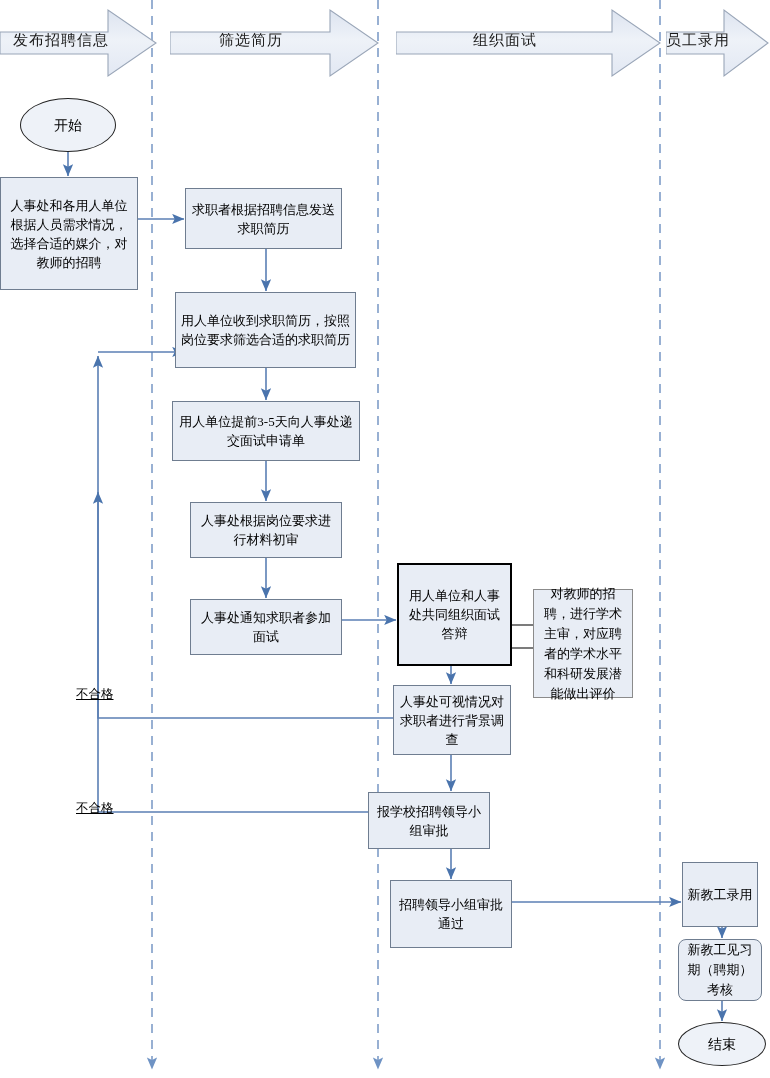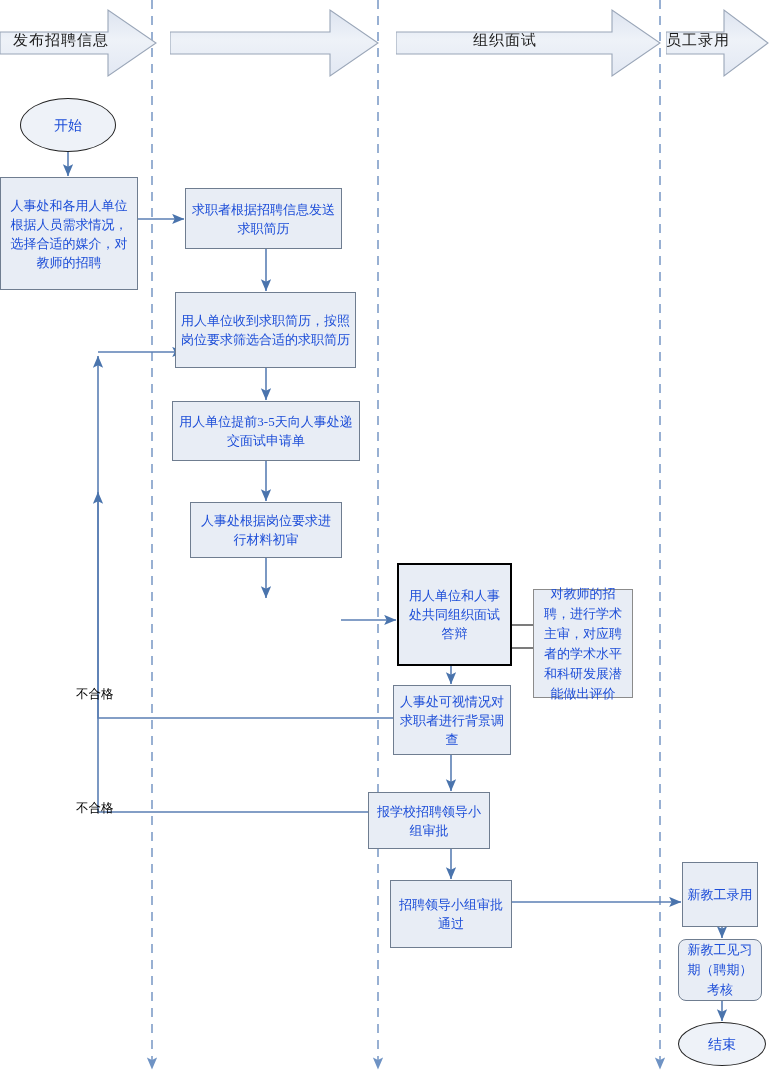--- a/index.html
+++ b/index.html
@@ -47,21 +47,21 @@
   
   .node {
     position: absolute;
     box-sizing: border-box;
     display: flex;
     align-items: center;
     justify-content: center;
     text-align: center;
     font-size: 13px;
     line-height: 19px;
-    color: #1d4ed8;
+    color: #000000;
   }
   .proc {
     background: #e8edf5;
     border: 1px solid #6f7d90;
     padding: 2px 4px;
   }
   .proc.thick {
     border: 2px solid #000000;
   }
   .proc.note {
@@ -70,20 +70,21 @@
   .term {
     background: #eef2f8;
     border: 1px solid #222222;
     border-radius: 50%;
   }
   .edge-label {
     position: absolute;
     font-size: 12.5px;
     color: #000000;
     white-space: nowrap;
+    text-decoration: underline;
   }
 </style>
 </head>
 <body>
 
 <div id="canvas">
 
   <svg class="svg-layer" viewBox="0 0 770 1078" xmlns="http://www.w3.org/2000/svg">
     <defs>
       <marker id="ah" markerWidth="9" markerHeight="9" refX="7.4" refY="3.2" orient="auto" markerUnits="strokeWidth">
@@ -158,20 +159,21 @@
       </defs>
       <path d="M0,24 L108,24 L108,2 L156,35 L108,68 L108,46 L0,46 Z" fill="url(#bg1)" stroke="#9aa6b8" stroke-width="1.1"></path>
     </svg>
     <div class="phase-label" style="top:23px; left:-18px;">发布招聘信息</div>
   </div>
 
   <div class="phase" style="left:170px; top:8px; width:210px;">
     <svg width="210" height="70" viewBox="0 0 210 70" xmlns="http://www.w3.org/2000/svg">
       <path d="M0,24 L160,24 L160,2 L208,35 L160,68 L160,46 L0,46 Z" fill="url(#bg1)" stroke="#9aa6b8" stroke-width="1.1"></path>
     </svg>
+    <div class="phase-label" style="top:23px; left:-24px;">筛选简历</div>
   </div>
 
   <div class="phase" style="left:396px; top:8px; width:266px;">
     <svg width="266" height="70" viewBox="0 0 266 70" xmlns="http://www.w3.org/2000/svg">
       <path d="M0,24 L216,24 L216,2 L264,35 L216,68 L216,46 L0,46 Z" fill="url(#bg1)" stroke="#9aa6b8" stroke-width="1.1"></path>
     </svg>
     <div class="phase-label" style="top:23px; left:-24px;">组织面试</div>
   </div>
 
   <div class="phase" style="left:666px; top:8px; width:104px;">
@@ -186,20 +188,21 @@
   <div class="node proc" style="left:0px; top:177px; width:138px; height:113px;">人事处和各用人单位根据人员需求情况，选择合适的媒介，对教师的招聘</div>
 
   <div class="node proc" style="left:185px; top:188px; width:157px; height:61px;">求职者根据招聘信息发送求职简历</div>
 
   <div class="node proc" style="left:175px; top:292px; width:181px; height:76px;">用人单位收到求职简历，按照岗位要求筛选合适的求职简历</div>
 
   <div class="node proc" style="left:172px; top:401px; width:188px; height:60px;">用人单位提前3-5天向人事处递交面试申请单</div>
 
   <div class="node proc" style="left:190px; top:502px; width:152px; height:56px;">人事处根据岗位要求进行材料初审</div>
 
+  <div class="node proc" style="left:190px; top:599px; width:152px; height:56px;">人事处通知求职者参加面试</div>
 
   <div class="node proc thick" style="left:397px; top:563px; width:115px; height:103px;">用人单位和人事处共同组织面试答辩</div>
 
   <div class="node proc note" style="left:533px; top:589px; width:100px; height:109px; line-height:20px;">对教师的招聘，进行学术主审，对应聘者的学术水平和科研发展潜能做出评价</div>
 
   <div class="node proc" style="left:393px; top:685px; width:118px; height:70px;">人事处可视情况对求职者进行背景调查</div>
 
   <div class="node proc" style="left:368px; top:792px; width:122px; height:57px;">报学校招聘领导小组审批</div>
 
   <div class="node proc" style="left:390px; top:880px; width:122px; height:68px;">招聘领导小组审批通过</div>

